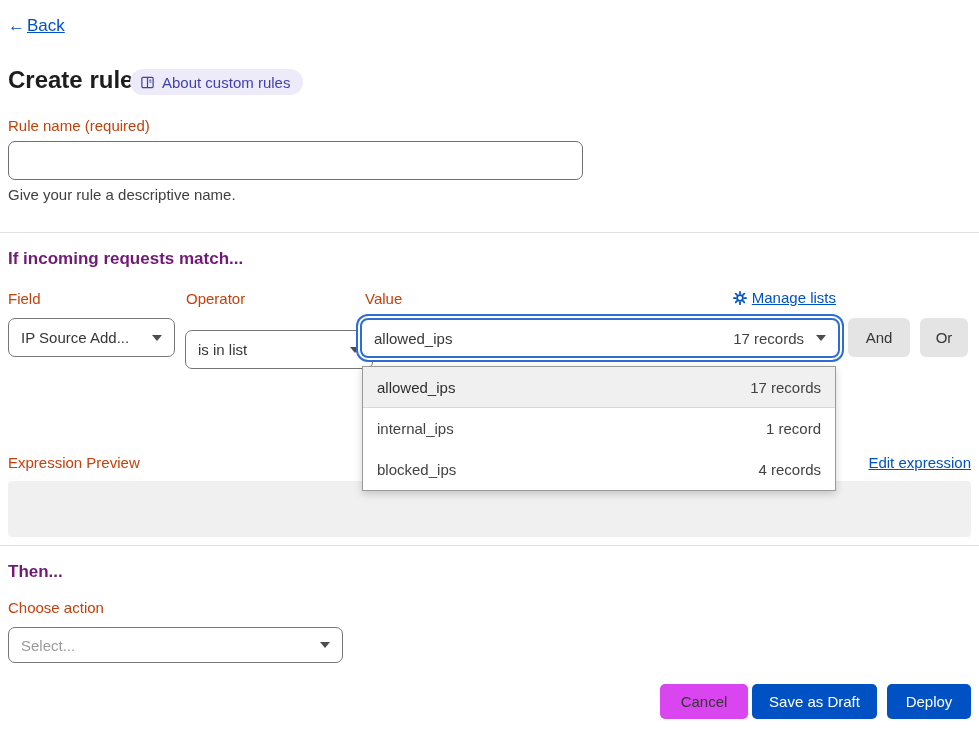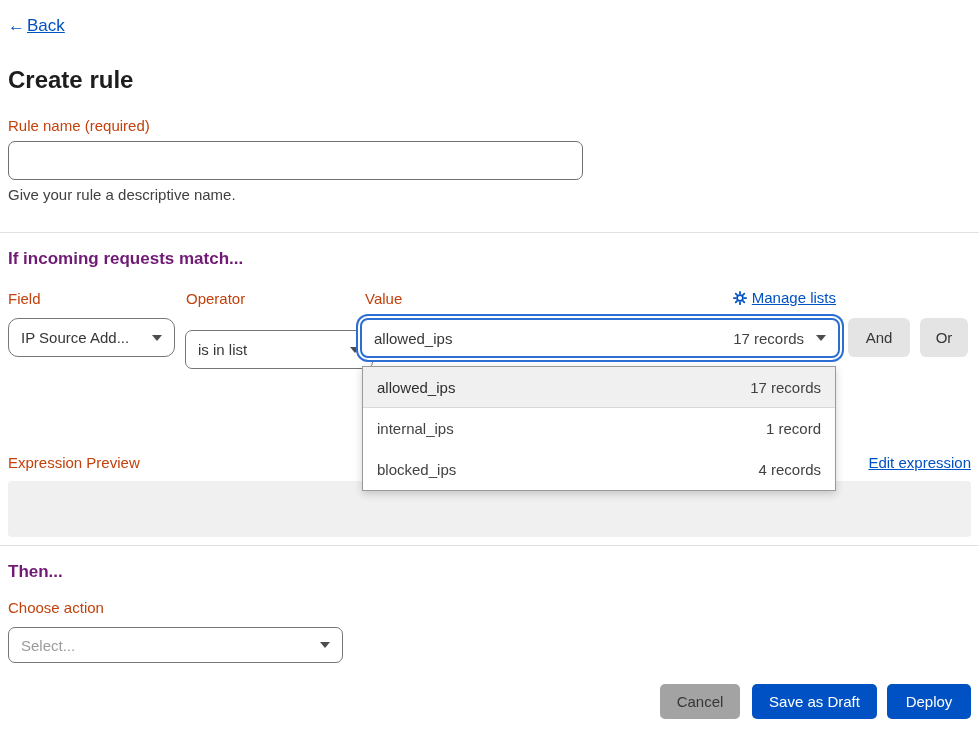--- a/index.html
+++ b/index.html
@@ -49,21 +49,21 @@
   .manage-lists .link-text { text-decoration:underline; }
 
   
   .select {
     display:flex; align-items:center; background:#fff; cursor:pointer;
     border:1px solid #767676; border-radius:7px; font-size:15px; color:#363636;
     padding:0 12px; height:39px;
   }
   .chev { width:0; height:0; border-left:5px solid transparent; border-right:5px solid transparent;
     border-top:6px solid #4d4d4d; margin-left:auto; }
-  .field-select { left:8px; top:318px; width:167px;border-radius:10px; }
+  .field-select { left:8px; top:318px; width:167px; }
   .operator-select { left:185px; top:330px; width:188px; }
   .value-select {
     left:360px; top:318px; width:480px; height:40px;
     border:2px solid #2d6ed3; border-radius:8px;
     box-shadow:0 0 0 2px #fff, 0 0 0 4px #2d6ed3;
   }
   .value-select .sel-meta { margin-left:auto; color:#424242; padding-right:12px; }
   .value-select .chev { margin-left:0; }
 
   .gray-btn {
@@ -97,37 +97,46 @@
 
   
   .choose-action-label { left:8px; top:599px; }
   .action-select { left:8px; top:627px; width:335px; height:36px; }
   .action-select .placeholder { color:#9b9b9b; }
 
   
   .footer-btn { top:684px; height:35px; border:none; border-radius:5px; font-size:15px;
     font-family:"Liberation Sans", sans-serif; cursor:pointer;
     display:flex; align-items:center; justify-content:center; }
-  .cancel-btn { left:660px; width:80px; background:#a3a3a3; color:#363636; }
+  .cancel-btn { left:660px; width:88px; background:#d946ef; color:#363636; }
   .blue-btn { background:#0051c3; color:#fff; }
   .save-draft-btn { left:752px; width:125px; }
   .deploy-btn { left:887px; width:84px; }
 </style>
 </head>
 <body>
 
 <div class="page">
 
   <a class="abs back">
     <span class="arrow">←</span>
     <span class="back-label">Back</span>
   </a>
 
   <div class="abs title">Create rule</div>
 
+  <a class="abs about-pill">
+    <svg width="15" height="15" viewBox="0 0 16 16">
+      <rect x="2" y="2.5" width="12" height="11" rx="1.2" fill="none" stroke="#3f3fae" stroke-width="1.3"></rect>
+      <line x1="8" y1="2.5" x2="8" y2="13.5" stroke="#3f3fae" stroke-width="1.3"></line>
+      <line x1="9.8" y1="5.5" x2="12.2" y2="5.5" stroke="#3f3fae" stroke-width="1"></line>
+      <line x1="9.8" y1="7.5" x2="12.2" y2="7.5" stroke="#3f3fae" stroke-width="1"></line>
+    </svg>
+    <span>About custom rules</span>
+  </a>
 
   <div class="abs label rule-name-label">Rule name (required)</div>
   <input class="abs rule-name-input" type="text" style="">
   <div class="abs helper">Give your rule a descriptive name.</div>
 
   <div class="abs divider divider1"></div>
 
   <div class="abs section-heading match-heading">If incoming requests match...</div>
 
   <div class="abs label field-label">Field</div>

